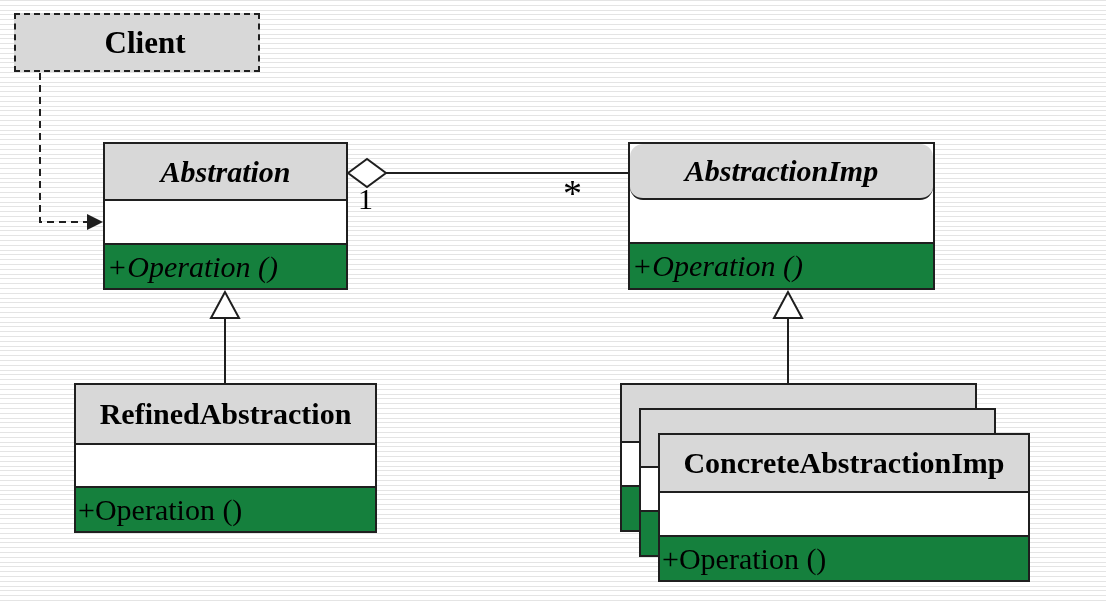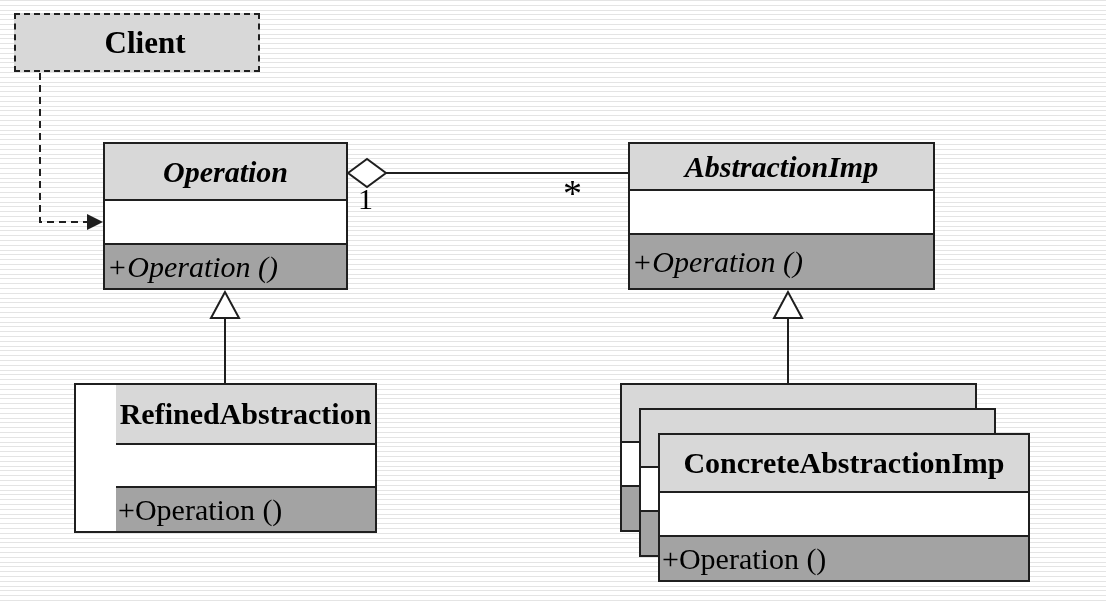--- a/index.html
+++ b/index.html
@@ -46,21 +46,21 @@
     color: #000;
   }
   .uml-attrs {
     box-sizing: border-box;
     border-bottom: 2px solid #1f1f1f;
     background: #ffffff;
   }
   .uml-ops {
     box-sizing: border-box;
     flex: 1;
-    background: #a3a3a3;
+    background: #15803d;
     display: flex;
     align-items: center;
     padding-left: 2px;
     font-size: 30px;
     color: #000;
   }
   .abstract .uml-title { font-style: italic; }
   .abstract .uml-ops   { font-style: italic; }
 
   .client-box {
@@ -107,35 +107,35 @@
 
     <line x1="788" y1="318" x2="788" y2="383" stroke="#1f1f1f" stroke-width="2"></line>
     <polygon points="788,292 774,318 802,318" fill="#ffffff" stroke="#1f1f1f" stroke-width="2"></polygon>
   </svg>
 
   <div class="client-box">
     <span>Client</span>
   </div>
 
   <div class="uml-class abstract" style="left:103px; top:142px; width:245px; height:148px;">
-    <div class="uml-title" style="height:57px;">Operation</div>
+    <div class="uml-title" style="height:57px;">Abstration</div>
     <div class="uml-attrs" style="height:44px;"></div>
     <div class="uml-ops">+Operation ()</div>
   </div>
 
   <div class="uml-class abstract" style="left:628px; top:142px; width:307px; height:148px;">
-    <div class="uml-title" style="height:47px;">AbstractionImp</div>
+    <div class="uml-title" style="height:56px;border-radius:13px;">AbstractionImp</div>
     <div class="uml-attrs" style="height:44px;"></div>
     <div class="uml-ops">+Operation ()</div>
   </div>
 
   <span class="mult-label mult-one">1</span>
   <span class="mult-label mult-many">*</span>
 
-  <div class="uml-class" style="left:74px; top:383px; width:303px; height:150px;padding-left:40px;">
+  <div class="uml-class" style="left:74px; top:383px; width:303px; height:150px;">
     <div class="uml-title" style="height:60px;">RefinedAbstraction</div>
     <div class="uml-attrs" style="height:43px;"></div>
     <div class="uml-ops">+Operation ()</div>
   </div>
 
   <div class="uml-class" style="left:620px; top:383px; width:357px; height:149px; z-index:2;">
     <div class="uml-title" style="height:58px;"></div>
     <div class="uml-attrs" style="height:44px;"></div>
     <div class="uml-ops"></div>
   </div>

